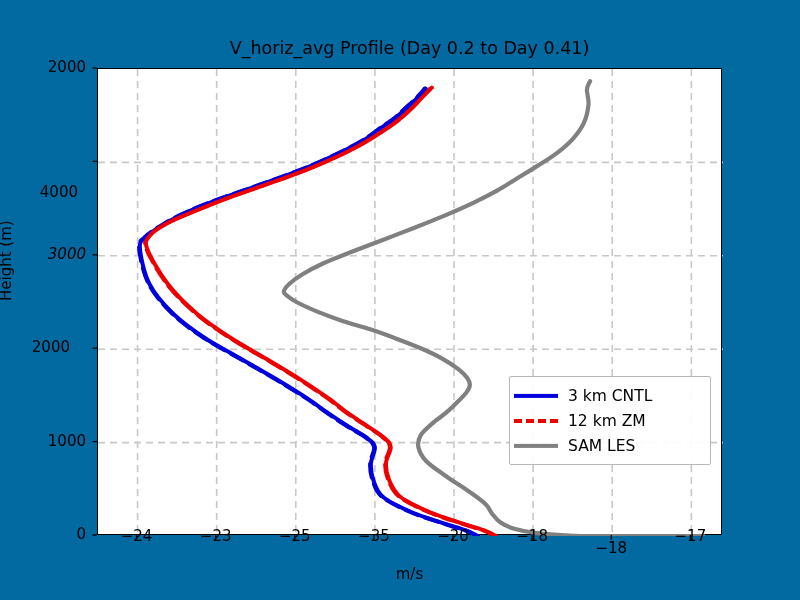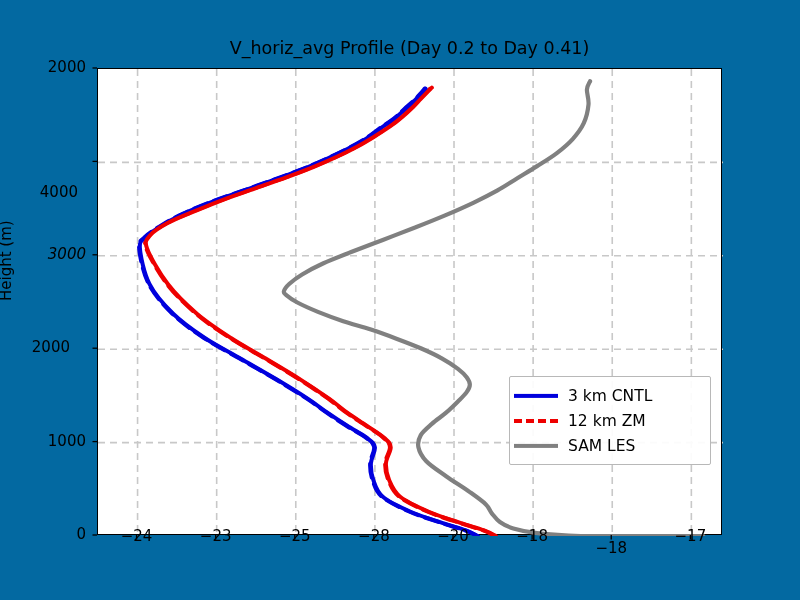--- a/index.html
+++ b/index.html
@@ -141,21 +141,21 @@
           <path d="M 379.75 467.00 C 377.77 466.07, 373.81 463.58, 367.88 461.40 C 361.95 459.22, 353.38 457.04, 344.15 453.92 C 334.92 450.81, 322.39 447.07, 312.50 442.72 C 302.61 438.36, 291.01 433.06, 284.81 427.77 C 278.61 422.48, 277.29 416.56, 275.32 410.96 C 273.34 405.36, 272.68 399.60, 272.94 394.15 C 273.21 388.70, 277.56 382.47, 276.90 378.27 C 276.24 374.07, 273.60 372.51, 268.99 368.93 C 264.37 365.35, 255.80 360.99, 249.21 356.79 C 242.62 352.59, 236.02 348.23, 229.43 343.71 C 222.84 339.20, 218.22 335.31, 209.65 329.70 C 201.08 324.10, 189.21 316.78, 178.01 310.09 C 166.80 303.39, 154.27 296.39, 142.41 289.54 C 130.54 282.69, 118.01 276.46, 106.80 268.99 C 95.60 261.52, 84.39 253.74, 75.16 244.71 C 65.93 235.68, 56.96 225.72, 51.42 214.82 C 45.89 203.92, 42.59 187.11, 41.93 179.33 C 41.27 171.54, 43.91 171.86, 47.47 168.12 C 51.03 164.38, 56.96 160.80, 63.29 156.91 C 69.62 153.02, 76.87 148.82, 85.44 144.77 C 94.01 140.72, 104.56 136.52, 114.72 132.63 C 124.87 128.74, 135.81 125.16, 146.36 121.42 C 156.91 117.68, 168.12 113.79, 178.01 110.21 C 187.90 106.63, 197.13 103.36, 205.70 99.94 C 214.27 96.51, 221.91 93.09, 229.43 89.66 C 236.95 86.24, 244.20 82.81, 250.79 79.39 C 257.38 75.97, 263.58 72.54, 268.99 69.12 C 274.39 65.69, 278.61 62.11, 283.23 58.84 C 287.84 55.57, 292.72 52.62, 296.68 49.50 C 300.63 46.39, 303.67 43.12, 306.96 40.16 C 310.26 37.20, 313.82 34.25, 316.46 31.76 C 319.09 29.27, 320.94 27.24, 322.78 25.22 C 324.63 23.19, 326.74 20.55, 327.53 19.61" fill="none" stroke="#0000dd" stroke-width="4" stroke-linecap="round" stroke-linejoin="round"></path>
           <path d="M 397.94 467.00 C 395.97 466.07, 392.01 463.58, 386.08 461.40 C 380.14 459.22, 371.57 457.04, 362.34 453.92 C 353.11 450.81, 340.72 447.07, 330.70 442.72 C 320.68 438.36, 308.81 433.06, 302.22 427.77 C 295.62 422.48, 293.51 416.56, 291.14 410.96 C 288.77 405.36, 287.71 399.60, 287.97 394.15 C 288.24 388.70, 292.99 382.47, 292.72 378.27 C 292.46 374.07, 290.35 372.51, 286.39 368.93 C 282.44 365.35, 275.18 360.99, 268.99 356.79 C 262.79 352.59, 255.54 348.23, 249.21 343.71 C 242.88 339.20, 238.92 335.31, 231.01 329.70 C 223.10 324.10, 212.29 316.78, 201.74 310.09 C 191.19 303.39, 179.19 296.39, 167.72 289.54 C 156.25 282.69, 144.38 276.46, 132.91 268.99 C 121.44 261.52, 109.44 253.74, 98.89 244.71 C 88.34 235.68, 77.93 225.72, 69.62 214.82 C 61.31 203.92, 51.95 187.42, 49.05 179.33 C 46.15 171.23, 48.79 170.46, 52.22 166.25 C 55.64 162.05, 62.50 158.00, 69.62 154.11 C 76.74 150.22, 85.71 146.79, 94.94 142.90 C 104.17 139.01, 114.72 134.65, 125.00 130.76 C 135.28 126.87, 146.10 123.29, 156.65 119.55 C 167.19 115.82, 178.53 111.92, 188.29 108.34 C 198.05 104.76, 206.75 101.49, 215.19 98.07 C 223.63 94.65, 231.54 91.22, 238.92 87.80 C 246.31 84.37, 253.16 80.95, 259.49 77.52 C 265.82 74.10, 271.36 70.67, 276.90 67.25 C 282.44 63.82, 288.11 60.24, 292.72 56.97 C 297.34 53.70, 300.90 50.75, 304.59 47.63 C 308.28 44.52, 311.84 41.25, 314.87 38.29 C 317.91 35.34, 320.41 32.38, 322.78 29.89 C 325.16 27.40, 327.27 25.22, 329.11 23.35 C 330.96 21.48, 333.07 19.46, 333.86 18.68" fill="none" stroke="#ee0000" stroke-width="4" stroke-linecap="round" stroke-linejoin="round"></path>
         </g>
     </svg>
   </div>
 
   <div id="xticks-layer">
       <div class="xtick" style="left: 136.557px;">−24</div>
       <div class="xtick" style="left: 215.671px;">−23</div>
       <div class="xtick" style="left: 294.785px;">−25</div>
-      <div class="xtick" style="left: 373.899px;">−28</div>
+      <div class="xtick" style="left: 373.899px;">−35</div>
       <div class="xtick" style="left: 453.013px; text-align: center;">−20</div>
       <div class="xtick" style="left: 532.127px;">−18</div>
       <div class="xtick" style="left: 611.241px; margin-top: 12px;">−18</div>
       <div class="xtick" style="left: 690.354px;">−17</div>
     </div>
   <div id="yticks-layer">
       <div class="ytick" style="top: 535px; width: 0px;">
         <span style="position: absolute; right: 0px; top: -10px; white-space: nowrap;">0</span>
       </div>
       <div class="ytick" style="top: 441.6px; width: 0px;">
@@ -168,20 +168,21 @@
         <span style="position: absolute; right: 0px; top: -10px; white-space: nowrap; font-style: italic;">3000</span>
       </div>
       <div class="ytick" style="top: 161.4px; width: 0px;">
         <span style="position: absolute; right: 8px; top: -10px; white-space: nowrap; margin-top: 32px;">4000</span>
       </div>
       <div class="ytick" style="top: 68px; width: 0px;">
         <span style="position: absolute; right: 0px; top: -10px; white-space: nowrap;">2000</span>
       </div>
     </div>
 
+  <div id="xlabel">m/s</div>
   <div id="ylabel">Height (m)</div>
 
   <div id="legend">
       <div class="legend-row">
         <span class="legend-swatch" style="color: rgb(0, 0, 221);">
           <i style="background: rgb(0, 0, 221);"></i>
         </span>
         <span class="legend-label">3 km CNTL</span>
       </div>
       <div class="legend-row">

